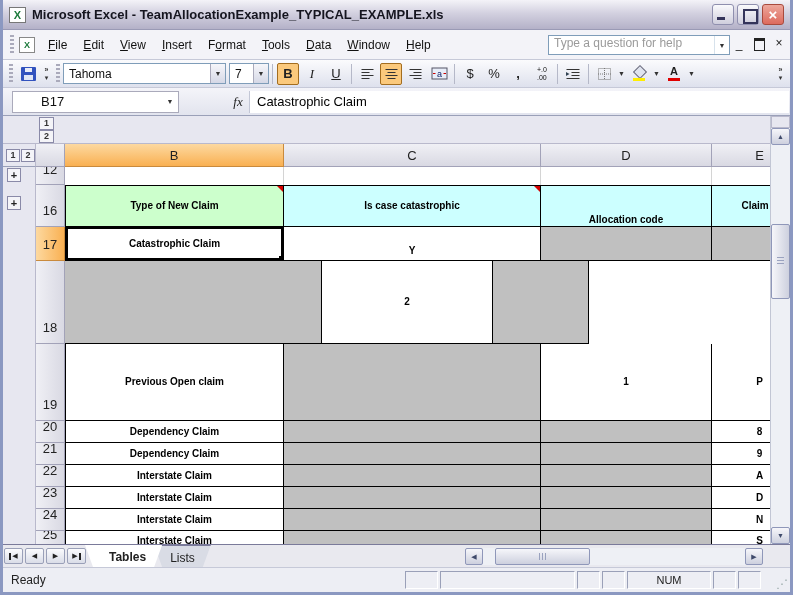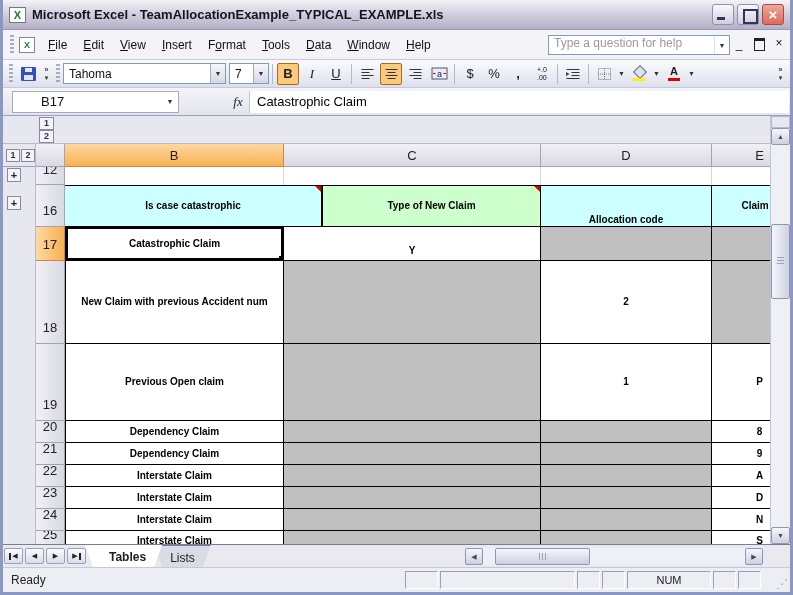--- a/index.html
+++ b/index.html
@@ -301,25 +301,25 @@
             </div>
             <div class="cell f-white plain c0" style="width: 219px;"></div>
             <div class="cell f-white plain" style="width: 257px;"></div>
             <div class="cell f-white plain" style="width: 171px;"></div>
             <div class="cell f-white plain" style="width: 96px;"></div>
           </div>
           <div class="sheet-row row-16" style="height: 42px;">
             <div class="row-head">
               <span>16</span>
             </div>
+            <div class="cell f-green tbl c0 comment" style="width: 219px;">
+              <span>Type of New Claim</span>
+            </div>
             <div class="cell f-cyan tbl comment" style="width: 257px;">
               <span>Is case catastrophic</span>
-            </div>
-            <div class="cell f-green tbl c0 comment" style="width: 219px;">
-              <span>Type of New Claim</span>
             </div>
             <div class="cell f-cyan tbl" style="width: 171px; align-items: flex-end;">
               <span>Allocation code</span>
             </div>
             <div class="cell f-cyan tbl" style="width: 96px;">
               <span>Claim T</span>
             </div>
           </div>
           <div class="sheet-row row-17" style="height: 34px;">
             <div class="row-head sel">
@@ -330,23 +330,20 @@
             </div>
             <div class="cell f-white tbl vb" style="width: 257px;">
               <span>Y</span>
             </div>
             <div class="cell f-gray tbl" style="width: 171px;"></div>
             <div class="cell f-gray tbl" style="width: 96px;"></div>
           </div>
           <div class="sheet-row row-18" style="height: 83px;">
             <div class="row-head">
               <span>18</span>
-            </div>
-            <div class="cell f-white tbl c0" style="width: 219px;">
-              <span>New Claim with previous Accident num</span>
             </div>
             <div class="cell f-gray tbl" style="width: 257px;"></div>
             <div class="cell f-white tbl" style="width: 171px;">
               <span>2</span>
             </div>
             <div class="cell f-gray tbl" style="width: 96px;"></div>
           </div>
           <div class="sheet-row row-19" style="height: 77px;">
             <div class="row-head">
               <span>19</span>

